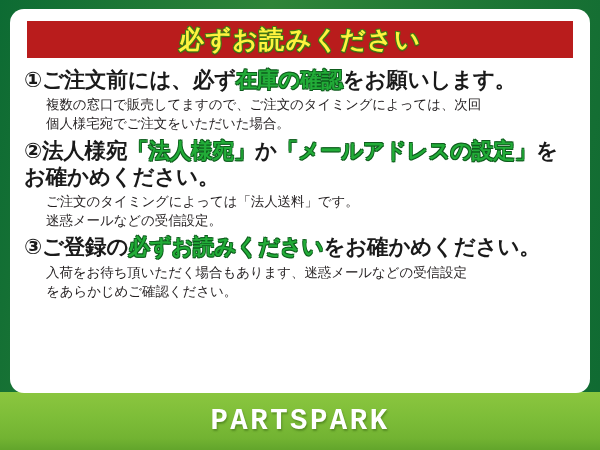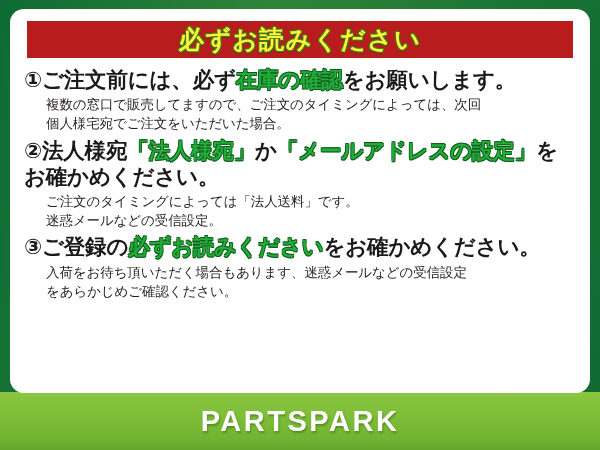--- a/index.html
+++ b/index.html
@@ -110,21 +110,21 @@
     height: 58px;
     display: flex;
     align-items: center;
     justify-content: center;
   }
   .brand {
     color: #ffffff;
     font-size: 29px;
     font-weight: bold;
     letter-spacing: 2.5px;
-    font-family: Liberation Sans, sans-serif;
+    font-family: Liberation Mono, monospace;
     text-shadow: 1px 2px 2px rgba(60,110,20,0.55);
   }
 </style>
 </head>
 <body>
 
 <div id="banner">
   <div class="frame-bg"></div>
   <div class="footer-band"></div>
 

